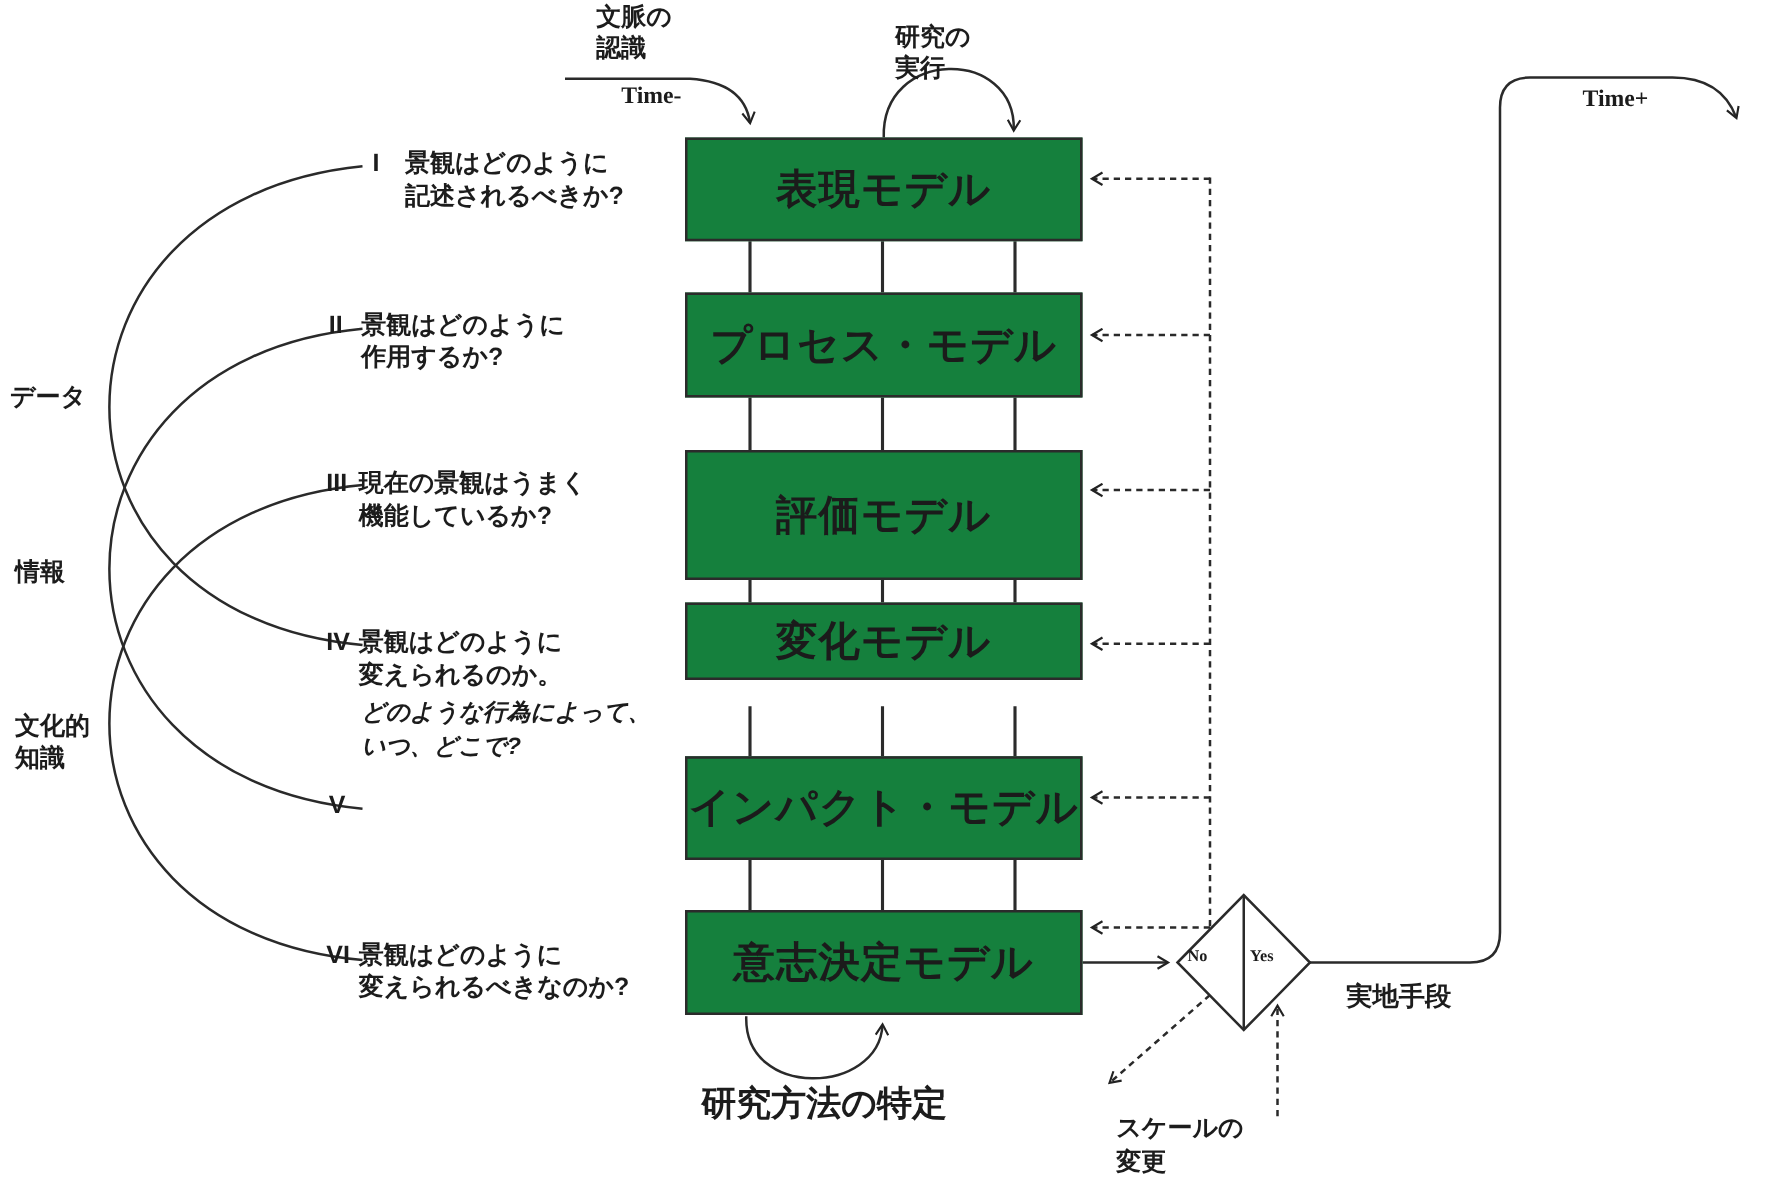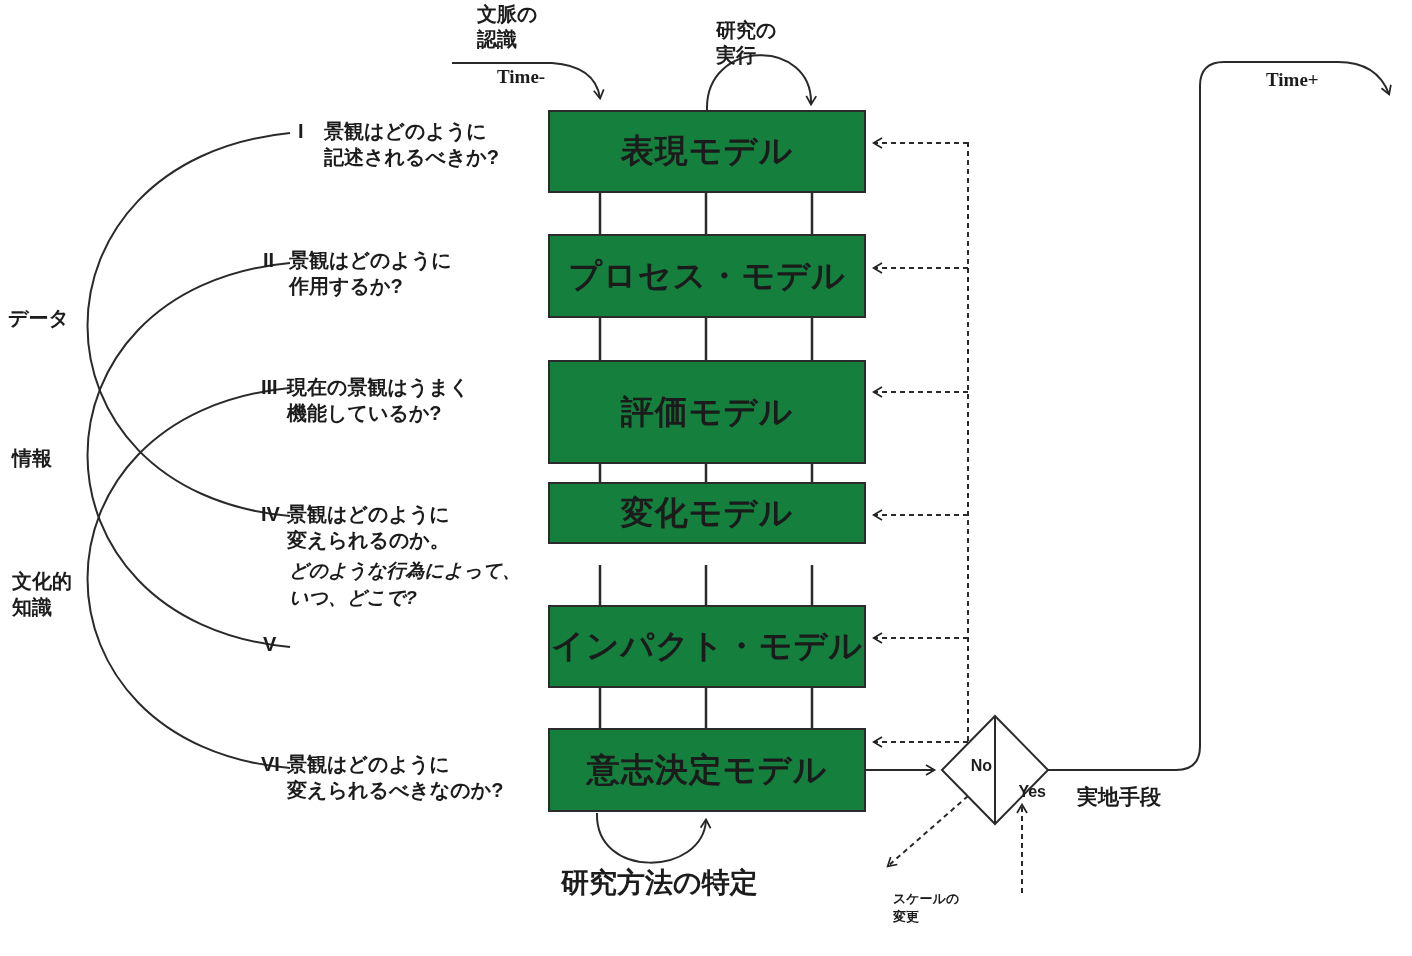--- a/index.html
+++ b/index.html
@@ -33,27 +33,27 @@
   .klabel{position:absolute;font-size:20px;font-weight:700;white-space:pre-line;line-height:1.3;}
   #k1{left:8px;top:305px}
   #k2{left:12px;top:445px}
   #k3{left:12px;top:568px}
   .top-label{position:absolute;font-size:20px;font-weight:700;white-space:pre-line;line-height:1.25;}
   #context-label{left:477px;top:2px}
   #execute-label{left:716px;top:18px;text-align:left;}
   .time{position:absolute;font-family:"Liberation Serif",serif;font-size:19px;font-weight:700;}
   #time-minus{left:497px;top:66px}
   #time-plus{left:1266px;top:69px}
-  .dword{position:absolute;font-family:Liberation Sans, sans-serif;font-size:16px;font-weight:600;text-align:right;}
+  .dword{position:absolute;font-family:Liberation Serif, serif;font-size:13px;font-weight:600;text-align:left;}
   #no-label{left:950px;top:757px;width:42px;}
-  #yes-label{left:1000px;top:757px;width:46px;margin-top:26px;}
+  #yes-label{left:1000px;top:757px;width:46px;}
   .note{position:absolute;font-weight:700;color:#1c1c1c;}
   #field-label{left:1077px;top:783px;font-size:21px;}
   #method-label{left:561px;top:864px;font-size:28px;}
-  #scale-label{left:893px;top:890px;font-size:13px;white-space:pre-line;line-height:1.35;}
+  #scale-label{left:893px;top:890px;font-size:20px;white-space:pre-line;line-height:1.35;}
 </style>
 </head>
 <body>
 
 <div id="stage">
 
   <svg id="lines" viewBox="0 0 1412 956">
     <defs>
       <marker id="arr" viewBox="0 0 12 12" refX="9.5" refY="6" markerWidth="12" markerHeight="12" orient="auto" markerUnits="userSpaceOnUse">
         <path d="M1.5,1 L10,6 L1.5,11" fill="none" stroke="#222" stroke-width="1.7"></path>

